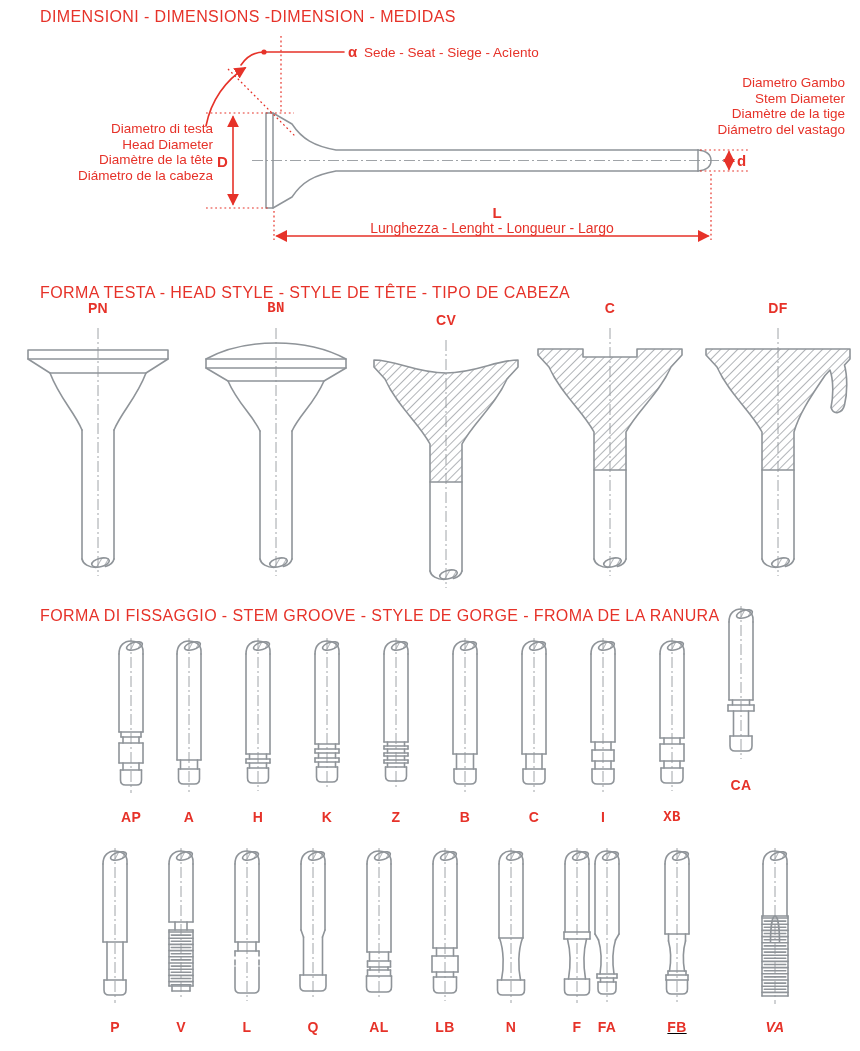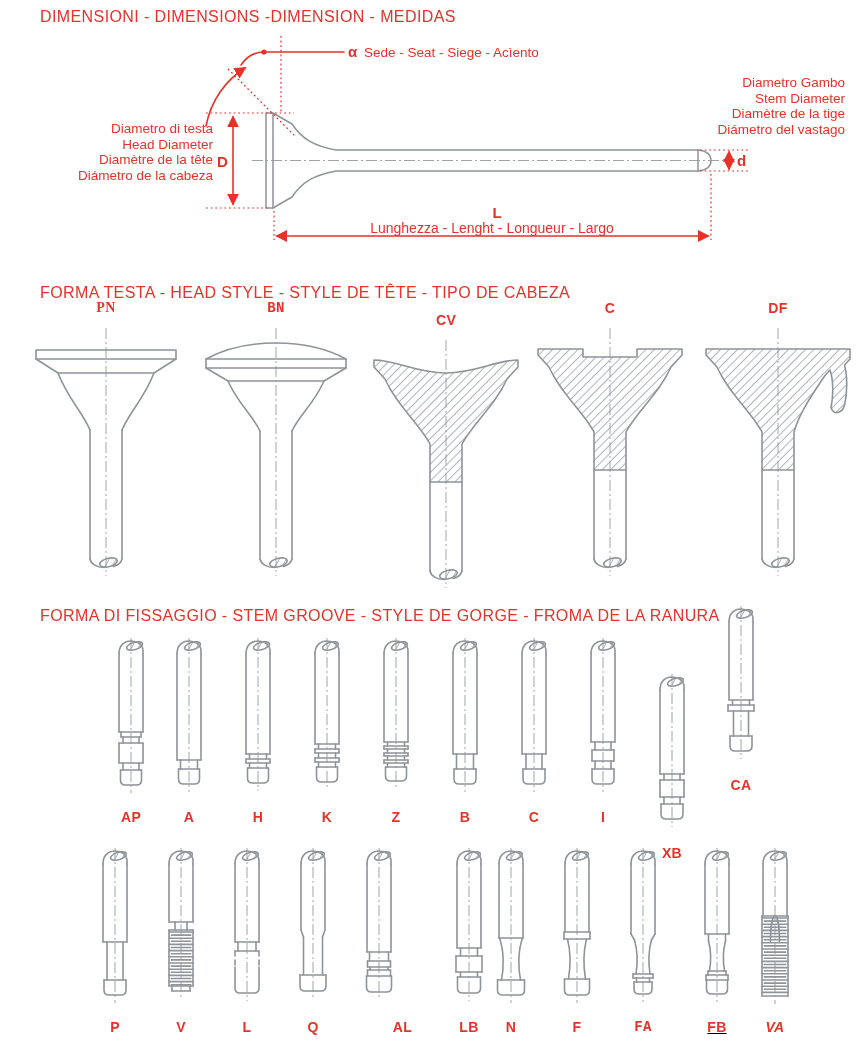--- a/index.html
+++ b/index.html
@@ -95,21 +95,21 @@
     <text class="rtb" x="737" y="138">d</text>
     <text class="rtb" text-anchor="middle" x="497" y="190">L</text>
     <text class="rt" text-anchor="middle" x="492" y="205" style="font-size:14px">Lunghezza - Lenght - Longueur - Largo</text>
   </svg>
 
   <div class="sec-title" style="top:607px">FORMA DI FISSAGGIO - STEM GROOVE - STYLE DE GORGE - FROMA DE LA RANURA</div>
 
   <div class="sec-title" style="top:284px">FORMA TESTA - HEAD STYLE - STYLE DE TÊTE - TIPO DE CABEZA</div>
 
   <div id="headRow">
-      <div class="fig head-fig" style="left: 20px; top: 298px; width: 172px; font-family: Liberation Serif, serif;">
+      <div class="fig head-fig" style="left: 12px; top: 298px; width: 172px;">
         <div class="lab">PN</div>
         <svg width="172" height="265" viewBox="0 0 172 265">
           <path class="g" d="M16,32 L156,32 L156,41 L16,41 Z"></path>
           <path class="g" d="M16,41 L38,55 L134,55 L156,41"></path>
           <path class="g" d="M38,55 C48,81 62,93 70,112"></path>
           <path class="g" d="M134,55 C124,81 110,93 102,112"></path>
           <line class="cl" x1="86" y1="10" x2="86" y2="258"></line>
           <path class="g" d="M70,112 L70,241"></path>
           <path class="g" d="M102,112 L102,241"></path>
           <path class="g" d="M70,241 C71,246 77,249.5 84,249.5"></path>
@@ -335,21 +335,21 @@
           <line class="g" x1="21" y1="114" x2="21" y2="125"></line>
           <line class="g" x1="43" y1="114" x2="43" y2="125"></line>
           <line class="g" x1="21" y1="125" x2="43" y2="125"></line>
           <line class="g" x1="24" y1="125" x2="24" y2="133"></line>
           <line class="g" x1="40" y1="125" x2="40" y2="133"></line>
           <line class="g" x1="21" y1="133" x2="43" y2="133"></line>
           <path class="g" d="M21,133 L21,143 Q21,148 26,148 L38,148 Q43,148 43,143 L43,133"></path>
         </svg>
         <div class="lab">I</div>
       </div>
-      <div class="fig" style="left: 639px; top: 672px; width: 66px;">
+      <div class="fig" style="left: 639px; top: 636px; width: 66px; font-family: Liberation Mono, monospace;">
         <svg width="66" height="170" viewBox="0 0 64 170">
           <line class="cl" x1="32" y1="2" x2="32" y2="155"></line>
           <path class="g" d="M20,18 C20,9 25.5,5 32,5 C38.5,5 44,8.5 44,15 L44,18"></path>
           <ellipse class="g hat" cx="35.5" cy="10" rx="8.2" ry="3.6" transform="rotate(-17 35.5 10)"></ellipse>
           <line class="g" x1="20" y1="18" x2="20" y2="102"></line>
           <line class="g" x1="44" y1="18" x2="44" y2="102"></line>
           <line class="g" x1="20" y1="102" x2="44" y2="102"></line>
           <line class="g" x1="24" y1="102" x2="24" y2="108"></line>
           <line class="g" x1="40" y1="102" x2="40" y2="108"></line>
           <line class="g" x1="20" y1="108" x2="44" y2="108"></line>
@@ -463,21 +463,21 @@
           <line class="g" x1="44" y1="18" x2="44" y2="84"></line>
           <line class="g" x1="20" y1="84" x2="22.5" y2="91"></line>
           <line class="g" x1="44" y1="84" x2="41.5" y2="91"></line>
           <line class="g" x1="22.5" y1="91" x2="22.5" y2="129"></line>
           <line class="g" x1="41.5" y1="91" x2="41.5" y2="129"></line>
           <line class="g" x1="19" y1="129" x2="45" y2="129"></line>
           <path class="g" d="M19,129 L19,140 Q19,145 24,145 L40,145 Q45,145 45,140 L45,129"></path>
         </svg>
         <div class="lab">Q</div>
       </div>
-      <div class="fig" style="left: 346px; top: 846px; width: 66px; text-align: right;">
+      <div class="fig" style="left: 346px; top: 846px; width: 66px;">
         <svg width="66" height="170" viewBox="0 0 64 170">
           <line class="cl" x1="32" y1="2" x2="32" y2="154"></line>
           <path class="g" d="M20,18 C20,9 25.5,5 32,5 C38.5,5 44,8.5 44,15 L44,18"></path>
           <ellipse class="g hat" cx="35.5" cy="10" rx="8.2" ry="3.6" transform="rotate(-17 35.5 10)"></ellipse>
           <line class="g" x1="20" y1="18" x2="20" y2="106"></line>
           <line class="g" x1="44" y1="18" x2="44" y2="106"></line>
           <line class="g" x1="20" y1="106" x2="44" y2="106"></line>
           <line class="g" x1="22.5" y1="106" x2="22.5" y2="115"></line>
           <line class="g" x1="41.5" y1="106" x2="41.5" y2="115"></line>
           <line class="g" x1="20.5" y1="115" x2="43.5" y2="115"></line>
@@ -487,21 +487,21 @@
           <line class="g" x1="23" y1="121" x2="23" y2="124"></line>
           <line class="g" x1="41" y1="121" x2="41" y2="124"></line>
           <line class="g" x1="20.5" y1="124" x2="43.5" y2="124"></line>
           <line class="g" x1="20.5" y1="124" x2="20.5" y2="130"></line>
           <line class="g" x1="43.5" y1="124" x2="43.5" y2="130"></line>
           <line class="g" x1="19.5" y1="130" x2="44.5" y2="130"></line>
           <path class="g" d="M19.5,130 L19.5,141 Q19.5,146 24.5,146 L39.5,146 Q44.5,146 44.5,141 L44.5,130"></path>
         </svg>
         <div class="lab">AL</div>
       </div>
-      <div class="fig" style="left: 436px; top: 846px; width: 66px;">
+      <div class="fig" style="left: 412px; top: 846px; width: 66px;">
         <svg width="66" height="170" viewBox="0 0 64 170">
           <line class="cl" x1="32" y1="2" x2="32" y2="155"></line>
           <path class="g" d="M20,18 C20,9 25.5,5 32,5 C38.5,5 44,8.5 44,15 L44,18"></path>
           <ellipse class="g hat" cx="35.5" cy="10" rx="8.2" ry="3.6" transform="rotate(-17 35.5 10)"></ellipse>
           <line class="g" x1="20" y1="18" x2="20" y2="102"></line>
           <line class="g" x1="44" y1="18" x2="44" y2="102"></line>
           <line class="g" x1="20" y1="102" x2="44" y2="102"></line>
           <line class="g" x1="23.5" y1="102" x2="23.5" y2="110"></line>
           <line class="g" x1="40.5" y1="102" x2="40.5" y2="110"></line>
           <line class="g" x1="19" y1="110" x2="45" y2="110"></line>
@@ -541,21 +541,21 @@
           <line class="g" x1="19" y1="86" x2="19" y2="93"></line>
           <line class="g" x1="45" y1="86" x2="45" y2="93"></line>
           <line class="g" x1="19" y1="93" x2="45" y2="93"></line>
           <path class="g" d="M22.5,93 C25.5,105 25.5,121 23.5,133"></path>
           <path class="g" d="M41.5,93 C38.5,105 38.5,121 40.5,133"></path>
           <line class="g" x1="19.5" y1="133" x2="44.5" y2="133"></line>
           <path class="g" d="M19.5,133 L19.5,144 Q19.5,149 24.5,149 L39.5,149 Q44.5,149 44.5,144 L44.5,133"></path>
         </svg>
         <div class="lab">F</div>
       </div>
-      <div class="fig" style="left: 610px; top: 846px; width: 66px; font-family: Liberation Mono, monospace;">
+      <div class="fig" style="left: 574px; top: 846px; width: 66px;">
         <svg width="66" height="170" viewBox="0 0 64 170">
           <line class="cl" x1="32" y1="2" x2="32" y2="156"></line>
           <path class="g" d="M20,18 C20,9 25.5,5 32,5 C38.5,5 44,8.5 44,15 L44,18"></path>
           <ellipse class="g hat" cx="35.5" cy="10" rx="8.2" ry="3.6" transform="rotate(-17 35.5 10)"></ellipse>
           <line class="g" x1="20" y1="18" x2="20" y2="88"></line>
           <line class="g" x1="44" y1="18" x2="44" y2="88"></line>
           <line class="g" x1="20" y1="88" x2="23.5" y2="94"></line>
           <line class="g" x1="44" y1="88" x2="40.5" y2="94"></line>
           <path class="g" d="M23.5,94 C26.5,104.2 26.5,117.8 25,128"></path>
           <path class="g" d="M40.5,94 C37.5,104.2 37.5,117.8 39,128"></path>
@@ -563,21 +563,21 @@
           <line class="g" x1="22" y1="128" x2="22" y2="132"></line>
           <line class="g" x1="42" y1="128" x2="42" y2="132"></line>
           <line class="g" x1="22" y1="132" x2="42" y2="132"></line>
           <line class="g" x1="25.5" y1="132" x2="25.5" y2="136"></line>
           <line class="g" x1="38.5" y1="132" x2="38.5" y2="136"></line>
           <line class="g" x1="23" y1="136" x2="41" y2="136"></line>
           <path class="g" d="M23,136 L23,143 Q23,148 28,148 L36,148 Q41,148 41,143 L41,136"></path>
         </svg>
         <div class="lab">FA</div>
       </div>
-      <div class="fig" style="left: 684px; top: 846px; width: 66px; text-decoration: underline;">
+      <div class="fig" style="left: 644px; top: 846px; width: 66px; text-decoration: underline;">
         <svg width="66" height="170" viewBox="0 0 64 170">
           <line class="cl" x1="32" y1="2" x2="32" y2="156"></line>
           <path class="g" d="M20,18 C20,9 25.5,5 32,5 C38.5,5 44,8.5 44,15 L44,18"></path>
           <ellipse class="g hat" cx="35.5" cy="10" rx="8.2" ry="3.6" transform="rotate(-17 35.5 10)"></ellipse>
           <line class="g" x1="20" y1="18" x2="20" y2="88"></line>
           <line class="g" x1="44" y1="18" x2="44" y2="88"></line>
           <line class="g" x1="20" y1="88" x2="44" y2="88"></line>
           <line class="g" x1="23.5" y1="88" x2="23.5" y2="95"></line>
           <line class="g" x1="40.5" y1="88" x2="40.5" y2="95"></line>
           <path class="g" d="M23.5,95 C26,104 26,116 24.5,125"></path>

